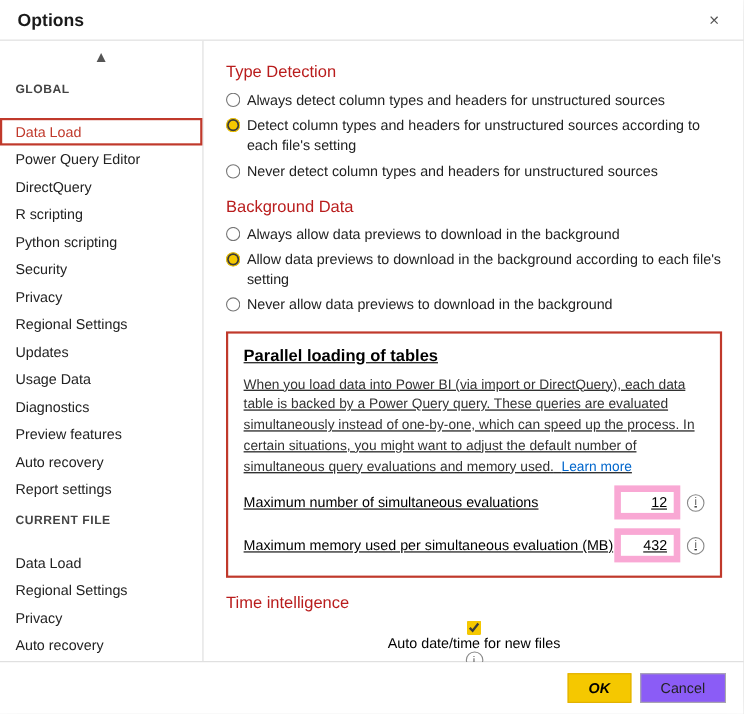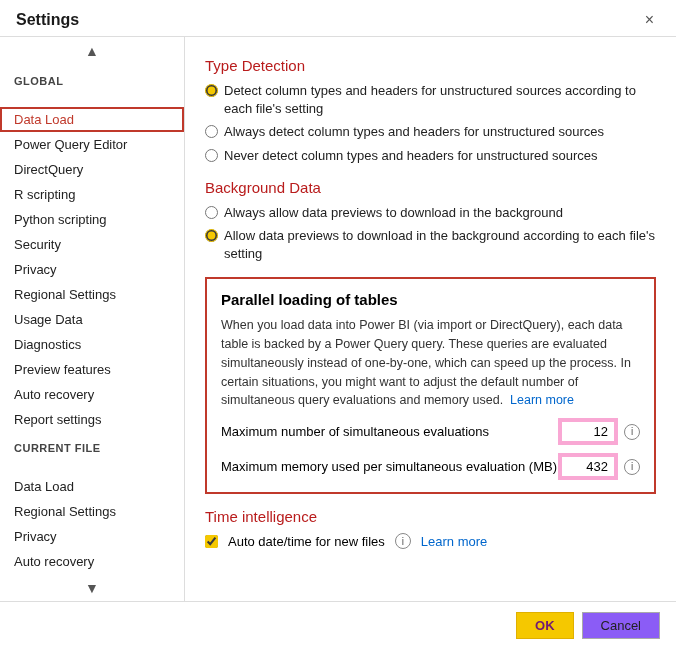--- a/index.html
+++ b/index.html
@@ -131,20 +131,21 @@
     }
     .radio-option input[type=radio]:checked {
       accent-color: #f5c800;
     }
     .radio-text { font-size: 13px; }
     .link { color: #0066cc; text-decoration: none; cursor: pointer; }
     .parallel-box {
       border: 2px solid #c0392b;
       padding: 12px 14px;
       margin: 14px 0;
+      text-decoration: underline;
     }
     .parallel-title {
       font-size: 15px;
       font-weight: 600;
       margin-bottom: 8px;
     }
     .parallel-desc {
       font-size: 12.5px;
       color: #333;
       line-height: 1.5;
@@ -158,97 +159,100 @@
       font-size: 13px;
     }
     .parallel-row-label { color: #000000; flex: 1; }
     .parallel-input-wrap {
       display: flex;
       align-items: center;
       gap: 6px;
     }
     .parallel-input {
       width: 60px;
-      border: 4px solid #f9a8d4;
+      border: 6px solid #f9a8d4;
       padding: 2px 6px;
       font-size: 13px;
       text-align: right;
     }
     .info-icon {
       display: inline-flex;
       align-items: center;
       justify-content: center;
       width: 16px;
       height: 16px;
       border-radius: 50%;
       border: 1px solid #888;
       color: #555;
       font-size: 10px;
       cursor: default;
     }
     .time-section { margin-top: 8px; }
     .checkbox-row {
       display: flex;
       align-items: center;
-      gap: 10px;
-      font-size: 13px;
+      gap: 0;
+      font-size: 13px;
+      flex-direction: column;
     }
     .checkbox-row input[type=checkbox] { accent-color: #f5c800; }
     .dialog-footer {
       display: flex;
       justify-content: flex-end;
       align-items: center;
       padding: 10px 16px;
       border-top: 1px solid #ddd;
       gap: 8px;
     }
     .btn-ok {
       background: #f5c800;
       border: 1px solid #e0b000;
-      color: #701a75;
+      color: #000000;
       padding: 5px 18px;
       font-size: 13px;
       cursor: pointer;
       font-weight: 600;
+      font-style: italic;
     }
     .btn-cancel {
       background: #8b5cf6;
       border: 1px solid #aaa;
       color: #222;
       padding: 5px 18px;
       font-size: 13px;
       cursor: pointer;
     }
     .bg-section { margin-top: 14px; }
   </style>
 </head>
 <body>
 
 <div class="dialog">
 
   <div class="dialog-header">
-    <span class="dialog-title">Settings</span>
+    <span class="dialog-title">Options</span>
     <button class="close-btn">×</button>
   </div>
 
   <div class="dialog-body">
 
     <div class="sidebar">
       <div class="sidebar-scroll">
         <div class="sidebar-nav-btn">▲</div>
         <div class="section-header">GLOBAL</div>
 
         <div class="sidebar-item active">Data Load</div>
         <div class="sidebar-item">Power Query Editor</div>
         <div class="sidebar-item">DirectQuery</div>
         <div class="sidebar-item">R scripting</div>
         <div class="sidebar-item">Python scripting</div>
         <div class="sidebar-item">Security</div>
         <div class="sidebar-item">Privacy</div>
         <div class="sidebar-item">Regional Settings</div>
+        <div class="sidebar-item">Updates</div>
         <div class="sidebar-item">Usage Data</div>
         <div class="sidebar-item">Diagnostics</div>
         <div class="sidebar-item">Preview features</div>
         <div class="sidebar-item">Auto recovery</div>
         <div class="sidebar-item">Report settings</div>
 
         <div class="section-header">CURRENT FILE</div>
         <div class="sidebar-item">Data Load</div>
         <div class="sidebar-item">Regional Settings</div>
         <div class="sidebar-item">Privacy</div>
@@ -258,44 +262,48 @@
       </div>
     </div>
 
     <div class="main-content">
       <div class="main-scroll">
 
         <div>
           <div class="section-title">Type Detection</div>
           <div class="radio-group">
             <div class="radio-option">
+              <input type="radio" name="td" id="td1" style="">
+              <label class="radio-text" for="td1">Always detect column types and headers for unstructured sources</label>
+            </div>
+            <div class="radio-option">
               <input type="radio" name="td" id="td2" checked="" style="">
               <label class="radio-text" for="td2">Detect column types and headers for unstructured sources according to each file's setting</label>
-            </div>
-            <div class="radio-option">
-              <input type="radio" name="td" id="td1" style="">
-              <label class="radio-text" for="td1">Always detect column types and headers for unstructured sources</label>
             </div>
             <div class="radio-option">
               <input type="radio" name="td" id="td3" style="">
               <label class="radio-text" for="td3">Never detect column types and headers for unstructured sources</label>
             </div>
           </div>
         </div>
 
         <div class="bg-section">
           <div class="section-title">Background Data</div>
           <div class="radio-group">
             <div class="radio-option">
               <input type="radio" name="bd" id="bd1" style="">
               <label class="radio-text" for="bd1">Always allow data previews to download in the background</label>
             </div>
             <div class="radio-option">
               <input type="radio" name="bd" id="bd2" checked="" style="">
               <label class="radio-text" for="bd2">Allow data previews to download in the background according to each file's setting</label>
+            </div>
+            <div class="radio-option">
+              <input type="radio" name="bd" id="bd3" style="">
+              <label class="radio-text" for="bd3">Never allow data previews to download in the background</label>
             </div>
           </div>
         </div>
 
         <div class="parallel-box">
           <div class="parallel-title">Parallel loading of tables</div>
           <div class="parallel-desc">
             <span>When you load data into Power BI (via import or DirectQuery), each data table is backed by a Power Query query. These queries are evaluated simultaneously instead of one-by-one, which can speed up the process. In certain situations, you might want to adjust the default number of simultaneous query evaluations and memory used.</span>
             &nbsp;<a class="link">Learn more</a>
           </div>

